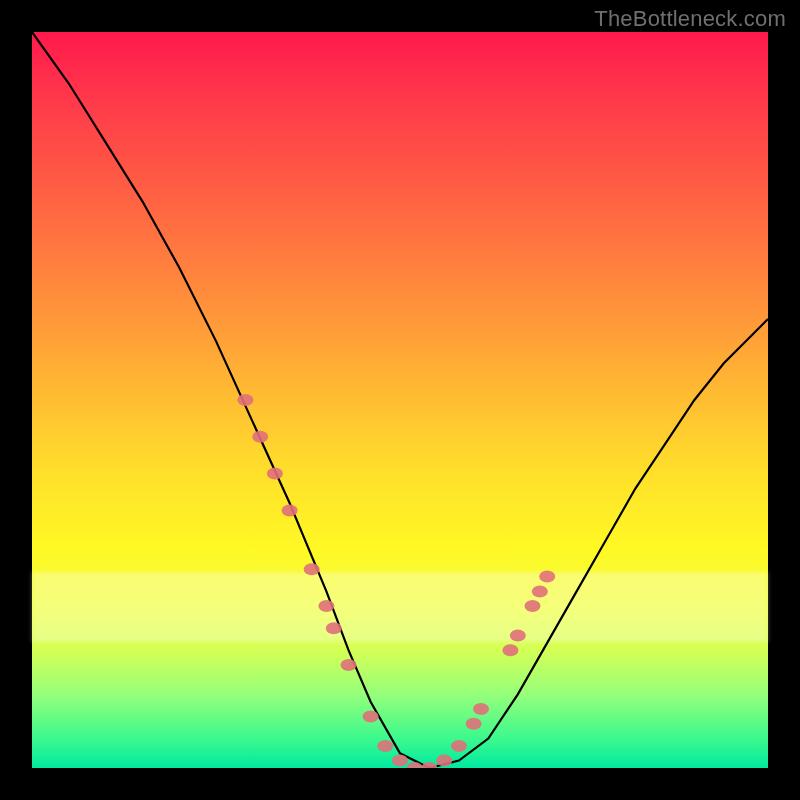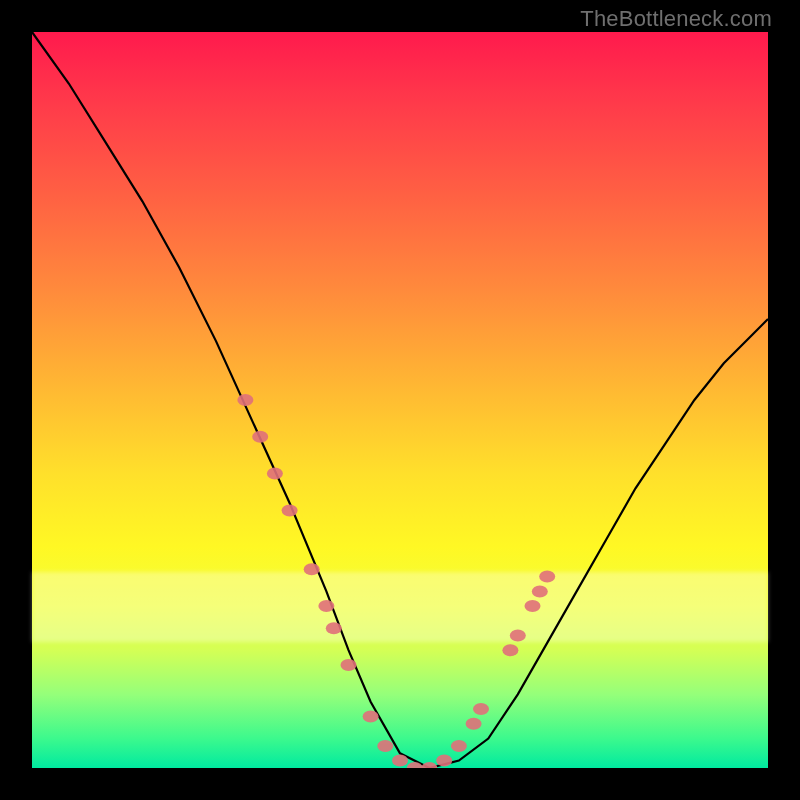--- a/index.html
+++ b/index.html
@@ -37,21 +37,21 @@
     left: 0;
     right: 0;
     top: 540px;
     height: 70px;
     background: rgba(255,255,255,0.32);
     filter: blur(2px);
   }
   .watermark {
     position: absolute;
     top: 6px;
-    right: 28px;
+    right: 14px;
     color: #6f6f6f;
     font-size: 22px;
     font-weight: 500;
     letter-spacing: 0.2px;
     user-select: none;
   }
   svg.curve {
     position: absolute;
     left: 0;
     top: 0;

